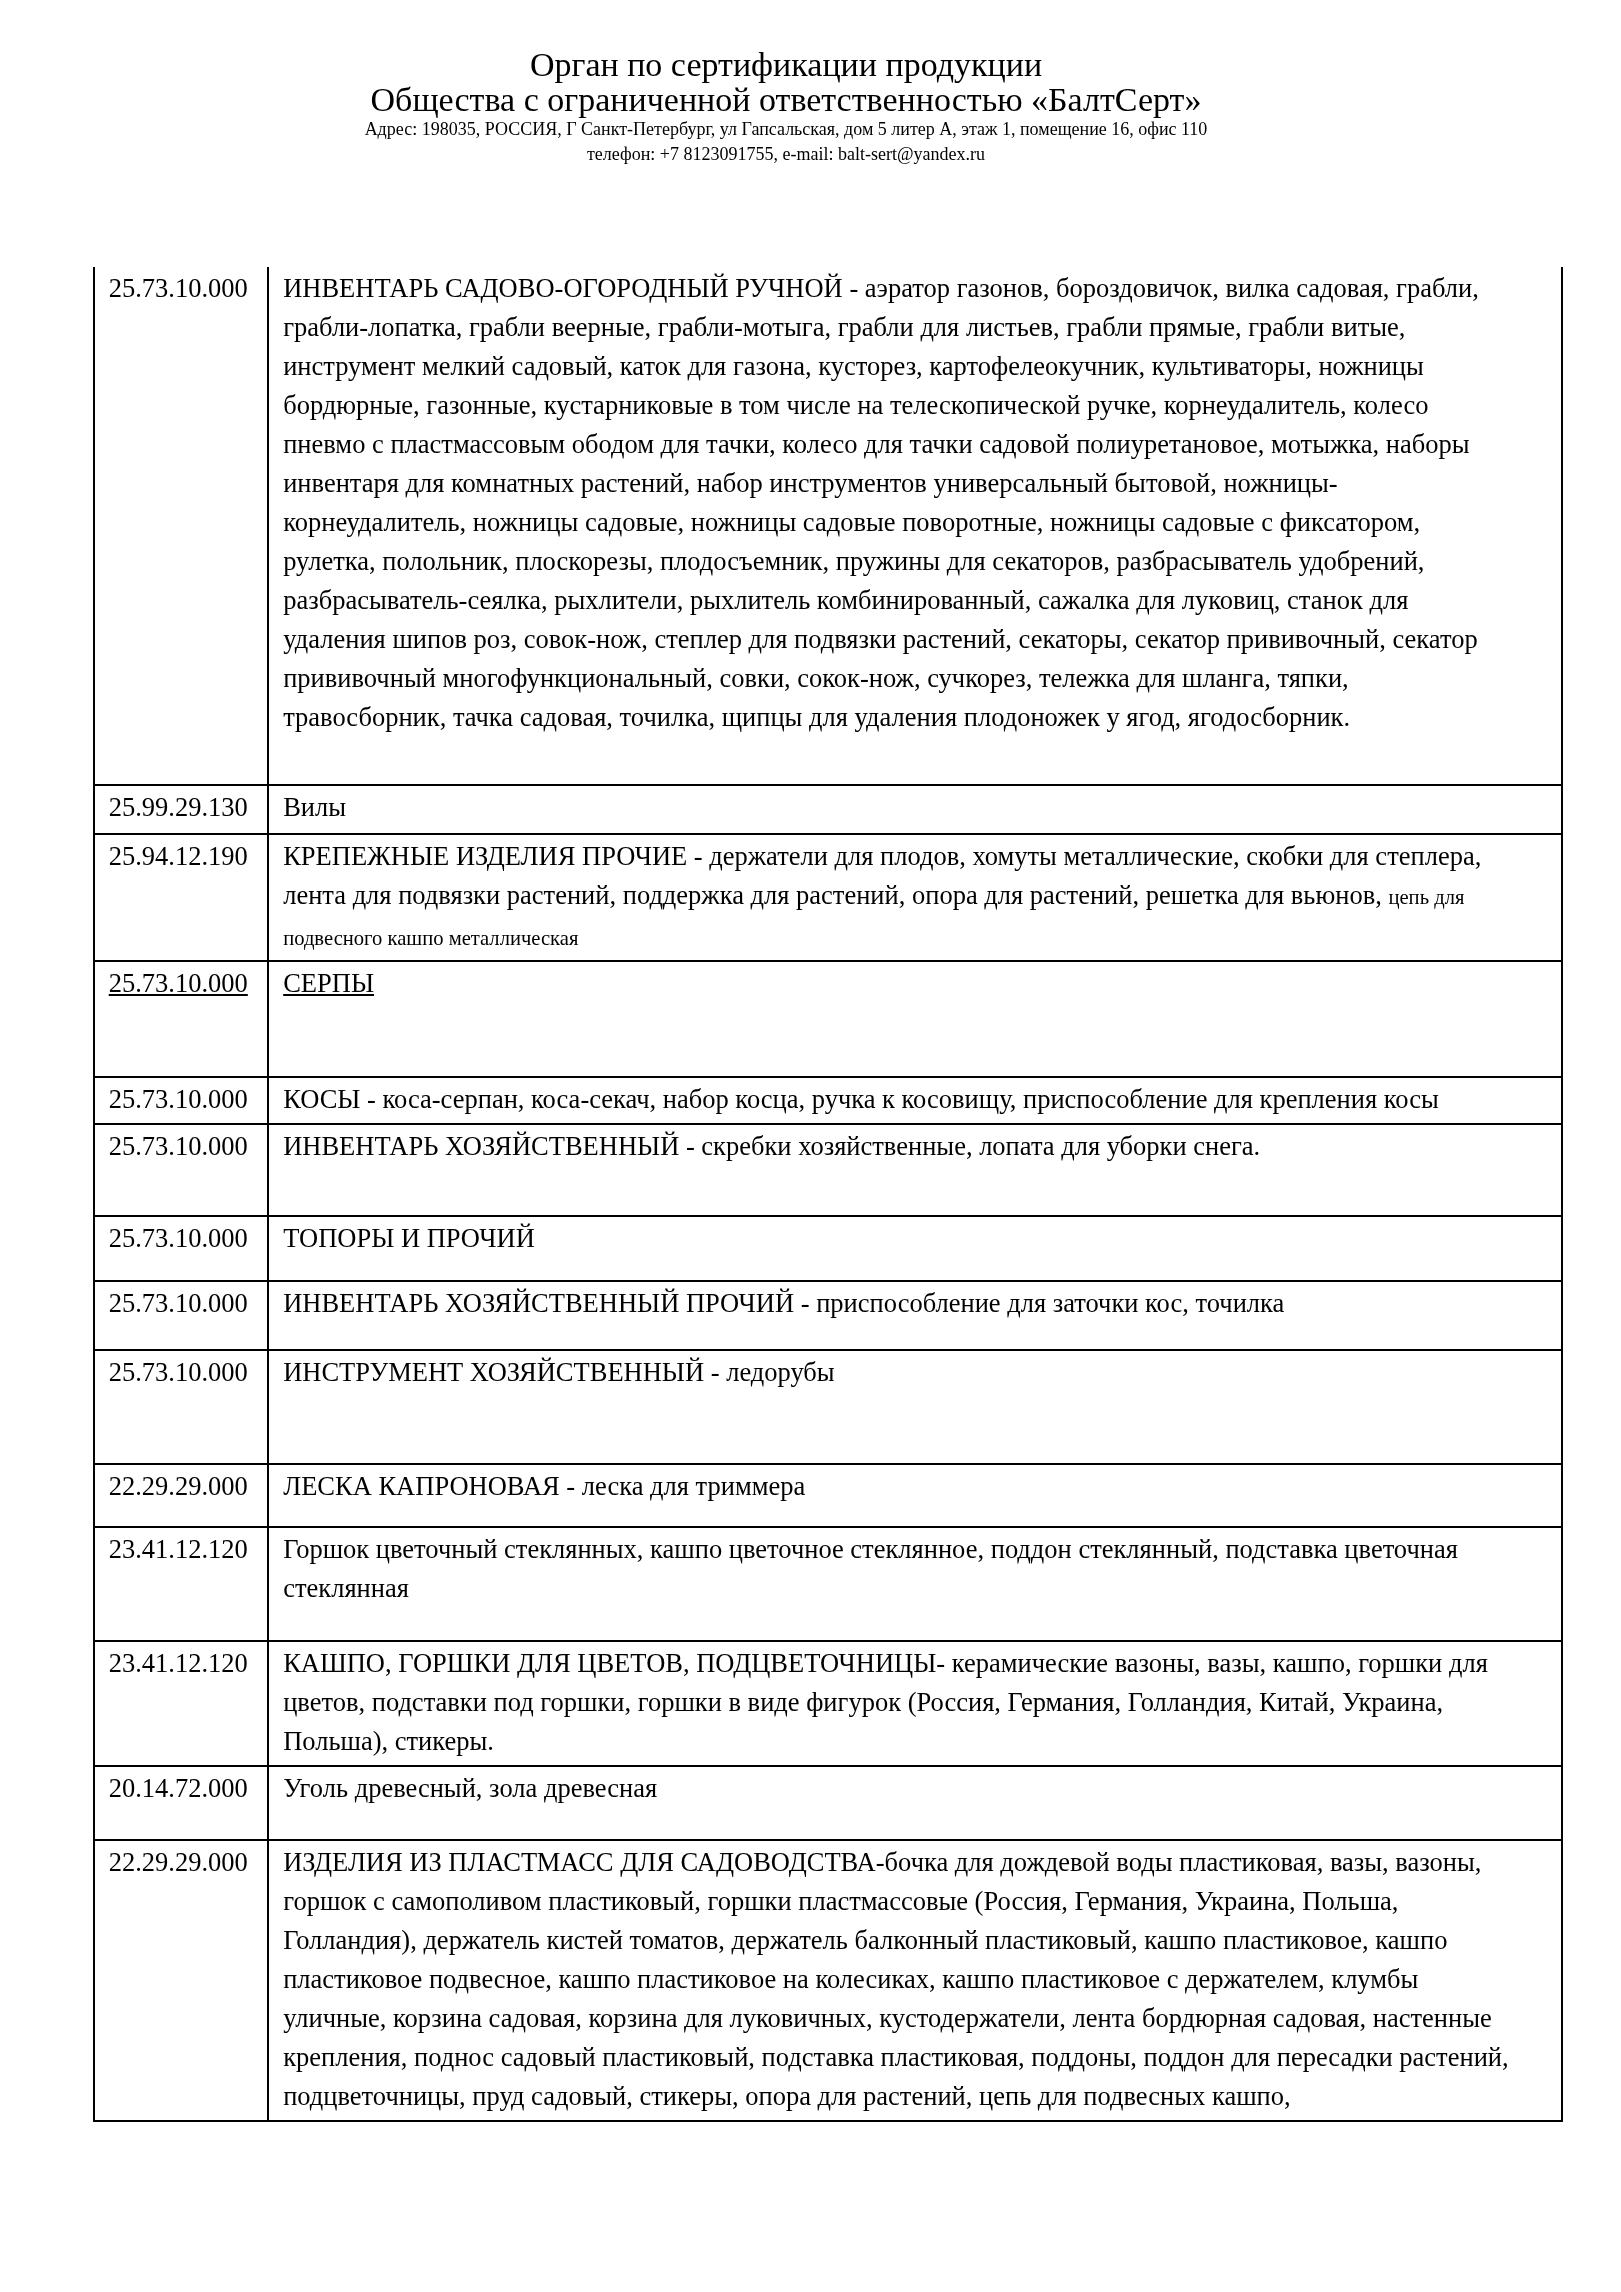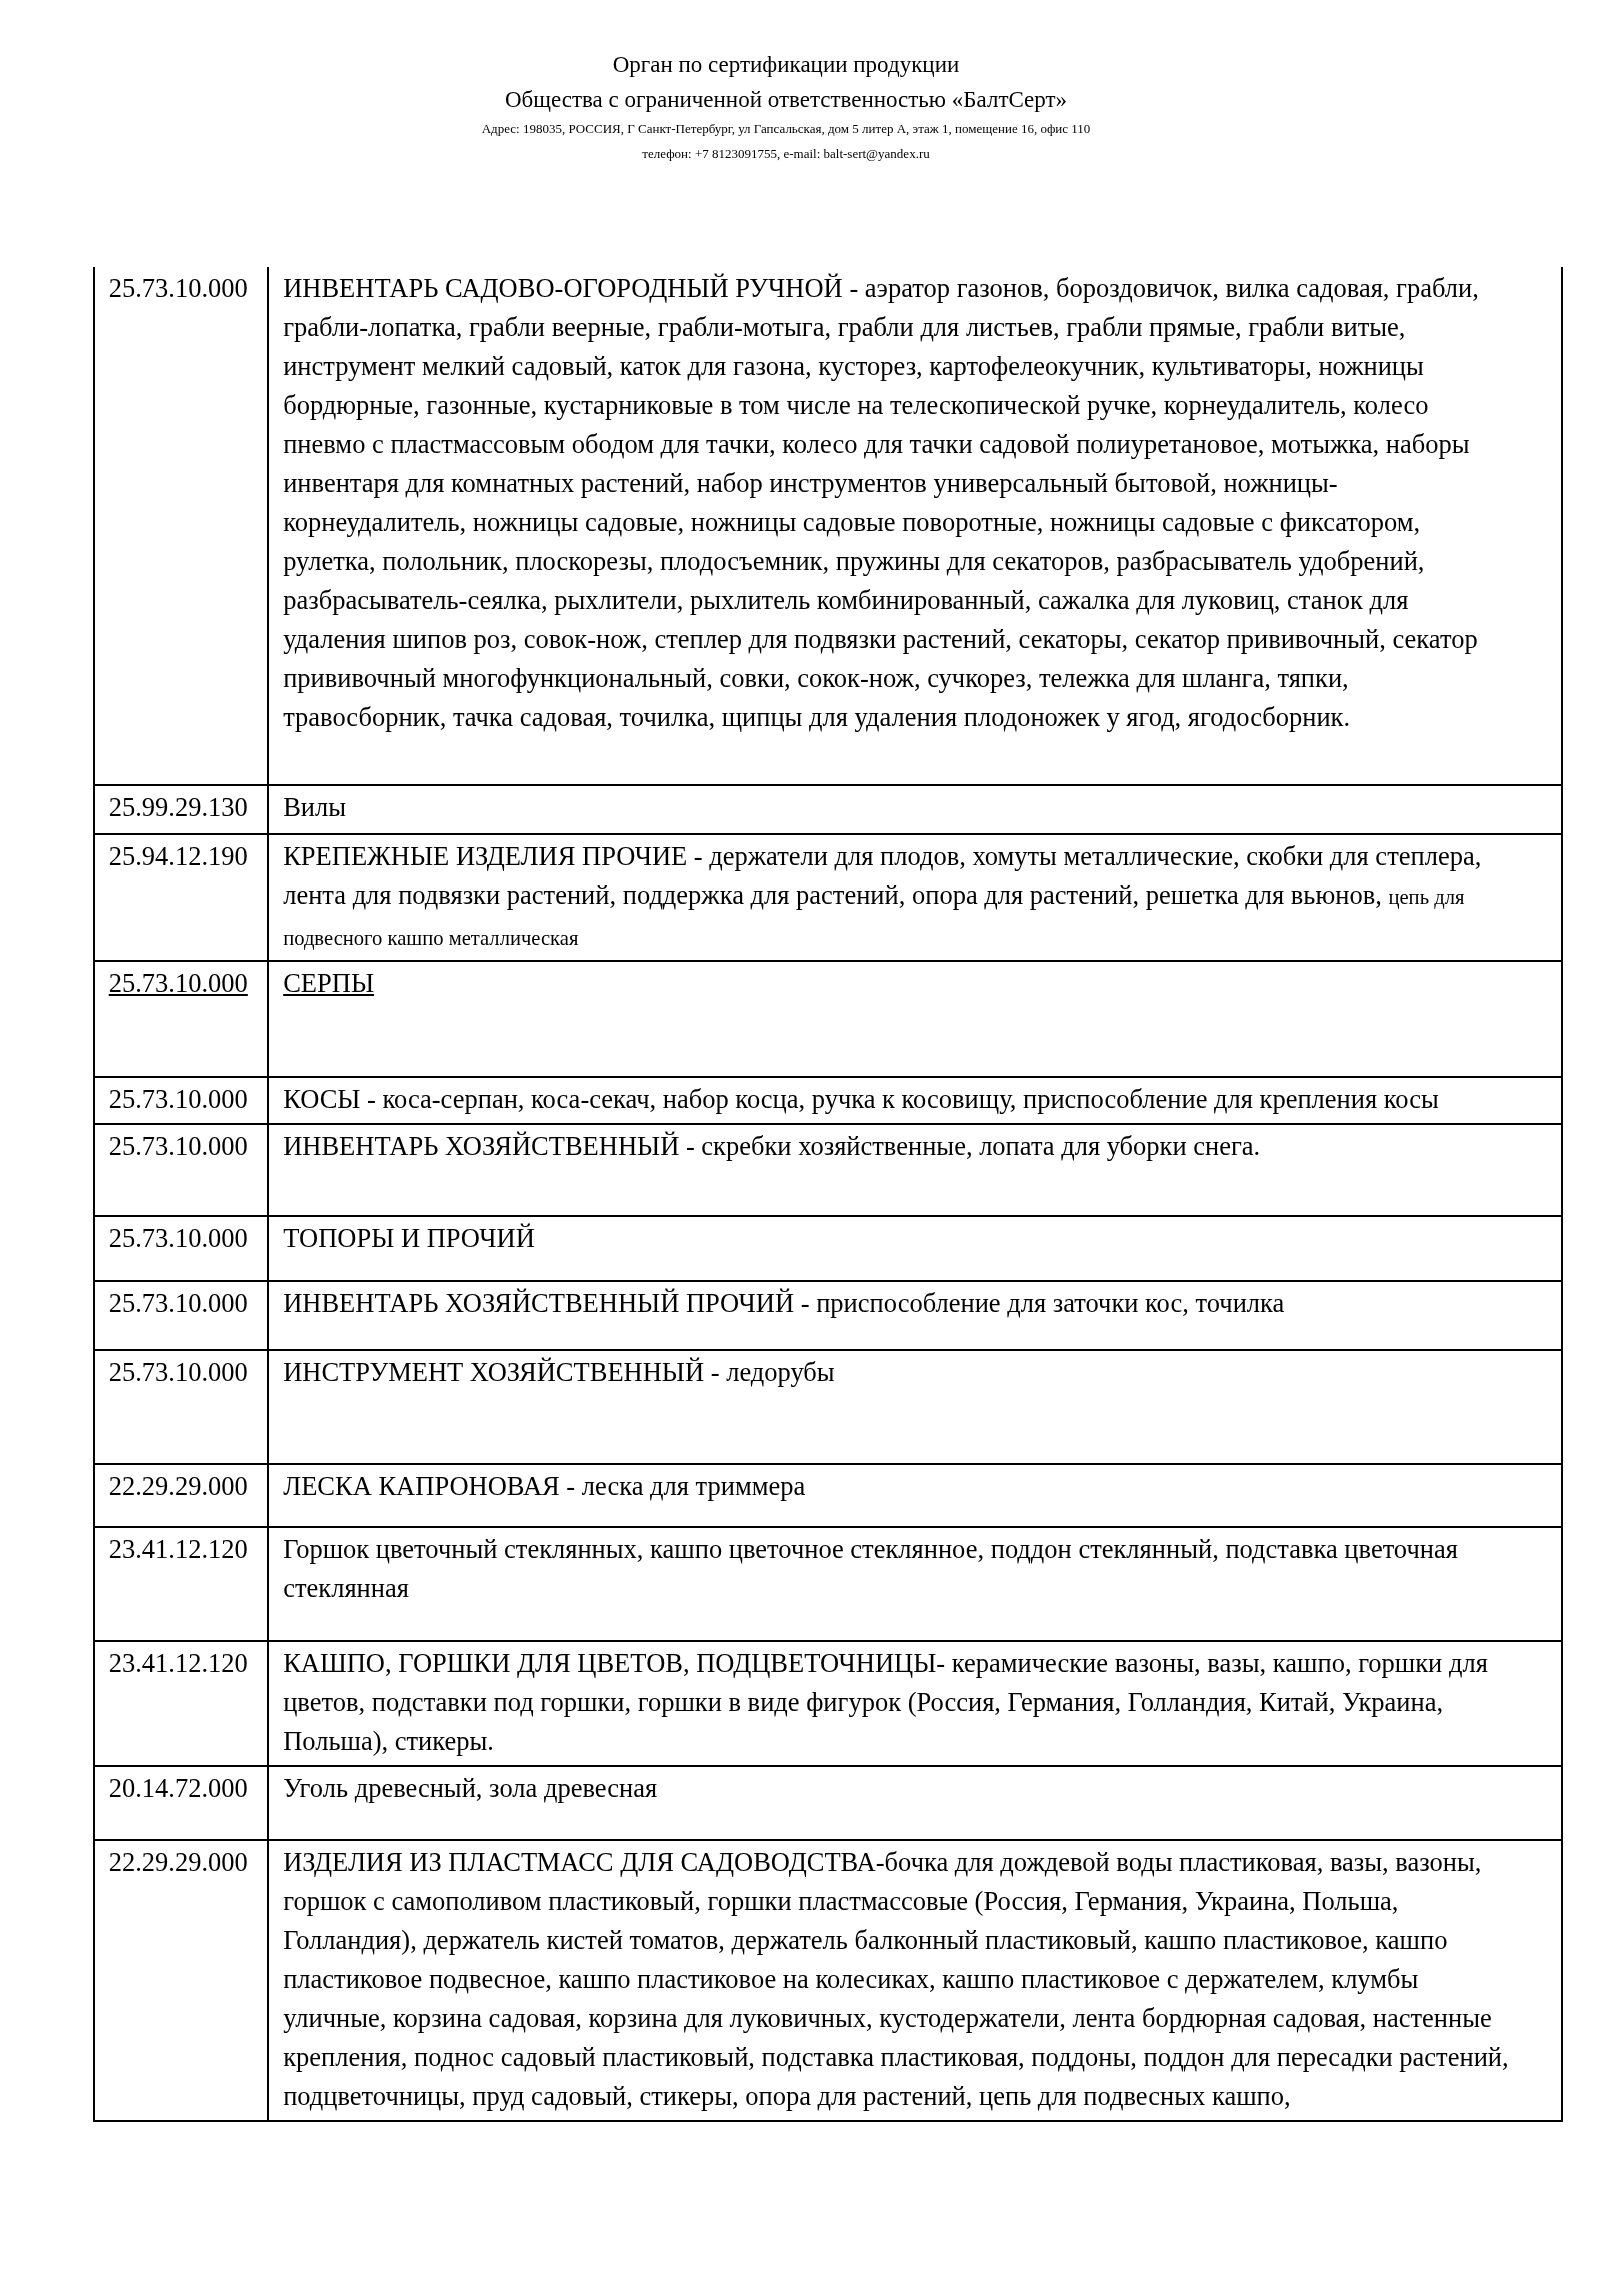--- a/index.html
+++ b/index.html
@@ -9,23 +9,23 @@
     background:#ffffff;
     color:#000000;
     font-family:"Liberation Serif","DejaVu Serif",serif;
     overflow:hidden;
   }
   .doc-header{
     position:absolute;
     top:47px;left:59px;right:108px;
     text-align:center;
   }
-  .h-main{font-size:23px;line-height:35px;}
+  .h-main{font-size:34px;line-height:35px;}
   .h-accr{font-size:30px;line-height:37px;}
-  .h-sub{font-size:13px;line-height:24.5px;}
+  .h-sub{font-size:18px;line-height:24.5px;}
   #cert-table{
     position:absolute;
     top:267px;left:93px;
     width:1470px;
     border-collapse:collapse;
     table-layout:fixed;
   }
   #cert-table td{
     border:2.9px solid #000000;
     vertical-align:top;

